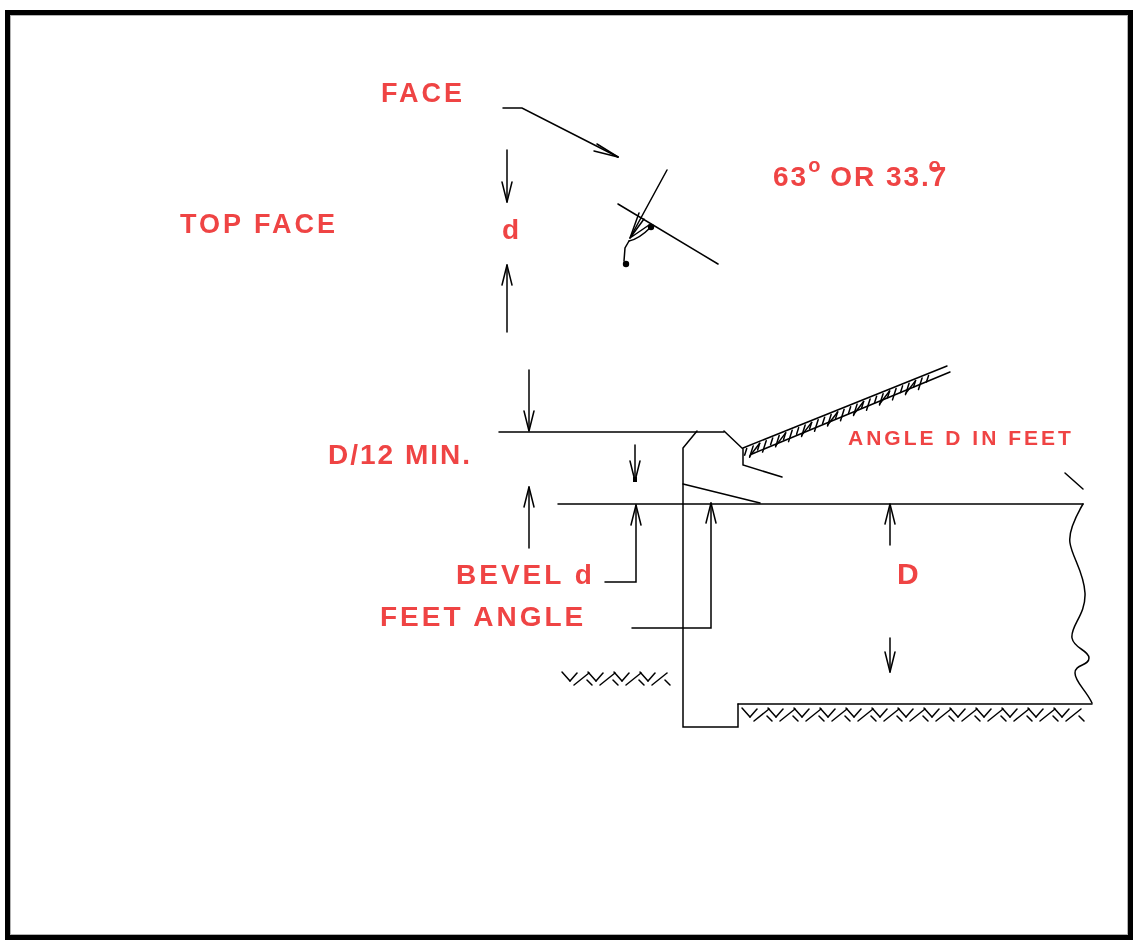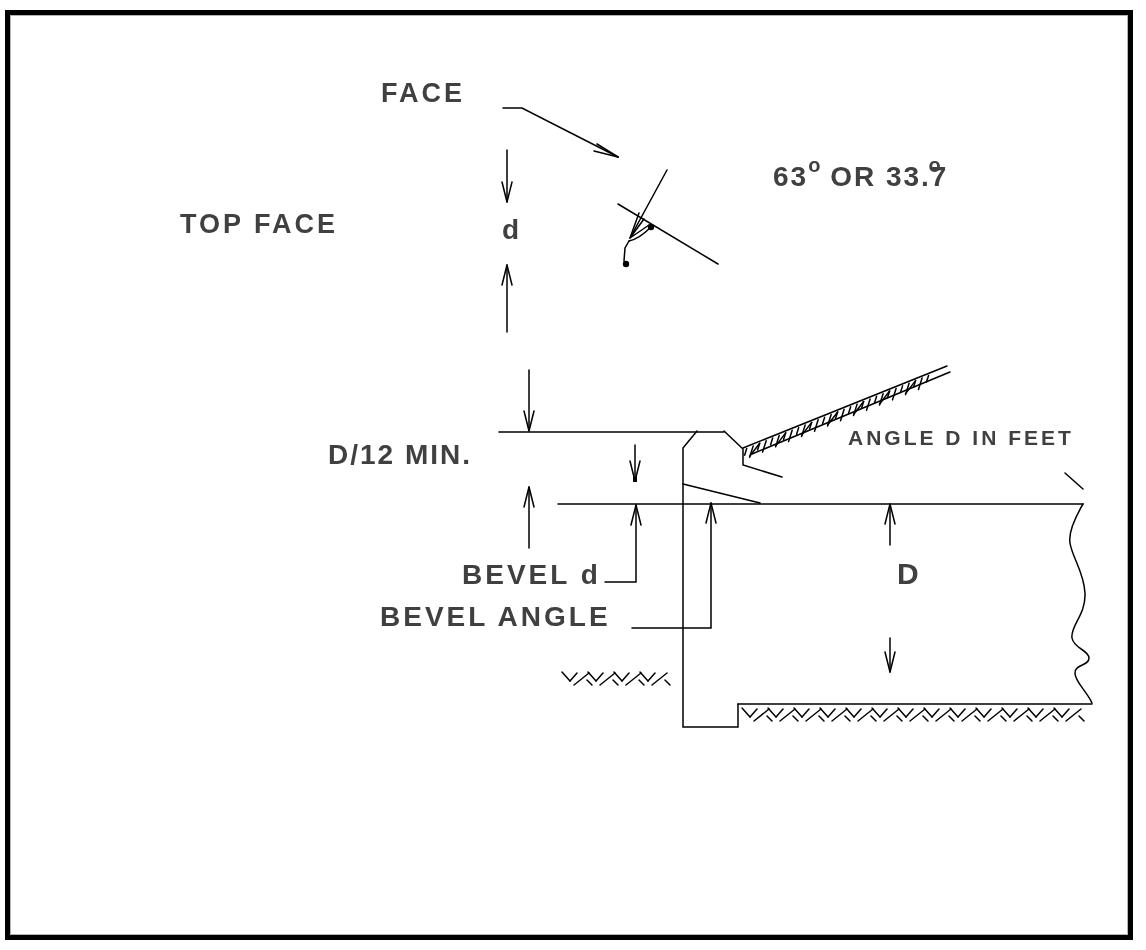--- a/index.html
+++ b/index.html
@@ -2,31 +2,31 @@
 <html><head>
 <meta charset="utf-8">
 <style>
   html,body{margin:0;padding:0;background:#ffffff;}
   body{width:1146px;height:950px;position:relative;overflow:hidden;
        font-family:"Liberation Sans","DejaVu Sans",sans-serif;}
   .frame{position:absolute;left:5px;top:10px;width:1128px;height:930px;
          border:5px solid #000;box-sizing:border-box;}
   .frame-inner{position:absolute;inset:0;border:1px solid #b3b3b3;}
   svg.diagram{position:absolute;left:0;top:0;width:1146px;height:950px;}
-  .lbl{position:absolute;color:#404040;font-weight:bold;line-height:1;
+  .lbl{position:absolute;color:#ef4444;font-weight:bold;line-height:1;
        white-space:nowrap;letter-spacing:3px;}
   .lbl-face        {left:381px;top:80px; font-size:27px;}
   .lbl-topbevel    {left:180px;top:211px;font-size:27px;}
   .lbl-angleval    {left:773px;top:155px;font-size:28px;letter-spacing:2px;}
   .lbl-angleval sup{font-size:20px;vertical-align:14px;letter-spacing:0;}
   .lbl-angleval sup.overlap{margin-left:-20px;}
   .lbl-d-small     {left:502px;top:216px;font-size:28px;}
   .lbl-d12         {left:328px;top:441px;font-size:28px;letter-spacing:2px;}
   .lbl-heightd     {left:848px;top:427px;font-size:21px;letter-spacing:3px;}
-  .lbl-beveld      {left:456px;top:561px;font-size:28px;margin-left:6px;}
+  .lbl-beveld      {left:456px;top:561px;font-size:28px;}
   .lbl-bevelangle  {left:380px;top:603px;font-size:28px;}
   .lbl-d-big       {left:897px;top:559px;font-size:30px;}
 </style>
 </head>
 <body>
 
 <div class="frame">
   <div class="frame-inner"></div>
 </div>
 
@@ -229,15 +229,15 @@
 <div class="lbl lbl-topbevel">TOP FACE</div>
 
 <div class="lbl lbl-d-small">d</div>
 
 <div class="lbl lbl-d12">D/12 MIN.</div>
 
 <div class="lbl lbl-heightd">ANGLE D IN FEET</div>
 
 <div class="lbl lbl-beveld">BEVEL d</div>
 
-<div class="lbl lbl-bevelangle">BEVEL ANGLE</div>
+<div class="lbl lbl-bevelangle">FEET ANGLE</div>
 
 <div class="lbl lbl-d-big">D</div>
 
 </body></html>

